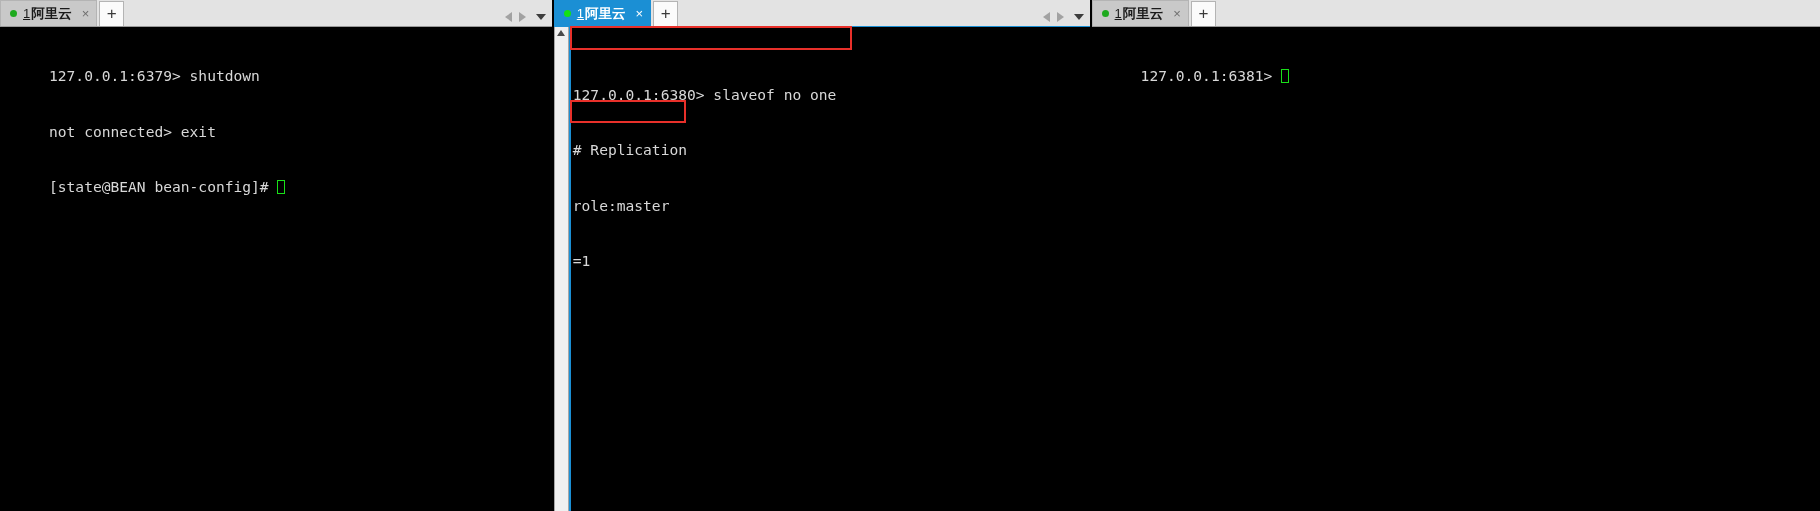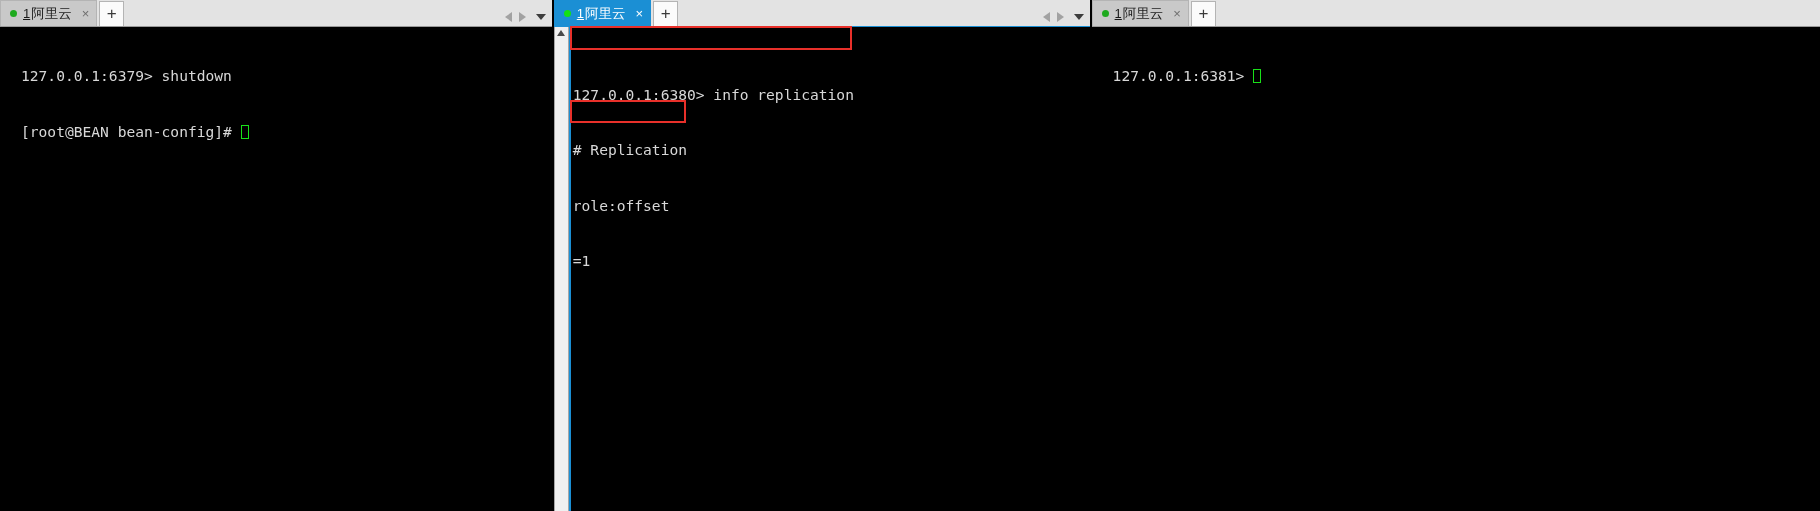--- a/index.html
+++ b/index.html
@@ -83,20 +83,21 @@
   }
   .tab.selected .tab-dot { background: #14e114; }
   .tab-num {
     text-decoration: underline;
     margin-right: 1px;
     font-size: 13px;
   }
   .tab-title {
     font-size: 13.5px;
     white-space: nowrap;
+    font-weight: bold;
   }
   .tab-close {
     margin-left: 10px;
     font-size: 13px;
     color: #6e6e6e;
     line-height: 1;
   }
   .tab.selected .tab-close { color: #ffffff; }
 
   .newtab {
@@ -175,21 +176,21 @@
     color: #d8d8d8;
     font-family: "DejaVu Sans Mono", monospace;
     font-size: 14.6px;
     line-height: 18.5px;
     padding: 3px 0 0 4px;
     white-space: pre;
     overflow: hidden;
     box-sizing: border-box;
     position: relative;
   }
-  .term.left-pad { padding-left: 21px; }
+  .term.left-pad { padding-left: 5px; margin-left: 44px; }
   .line { height: 18.5px; }
   .cursor-hollow {
     display: inline-block;
     width: 8px;
     height: 14px;
     border: 1px solid #19e019;
     vertical-align: -2px;
     box-sizing: border-box;
   }
 
@@ -227,21 +228,22 @@
       <div class="newtab">+</div>
       <div class="tab-nav">
         <span class="nav-arrow nav-left"></span>
         <span class="nav-arrow nav-right"></span>
         <span class="nav-down"></span>
       </div>
     </div>
     <div class="term-wrap">
       <div class="term left-pad">
         <div class="line">127.0.0.1:6379&gt; shutdown</div>
-        <div class="line"><span>[root@BEAN bean-config]# </span><span class="cursor-hollow"></span></div>
+        <div class="line">not connected&gt; exit</div>
+        <div class="line"><span>[state@BEAN bean-config]# </span><span class="cursor-hollow"></span></div>
       </div>
     </div>
   </div>
 
   <div class="panel-sep"></div>
 
   <div class="panel panel-2">
     <div class="tabbar active-bar">
       <div class="tab selected">
         <span class="tab-dot"></span>
@@ -256,23 +258,23 @@
         <span class="nav-down"></span>
       </div>
     </div>
     <div class="term-wrap">
       <div class="scrollcol">
         <div class="scroll-up"></div>
         <div class="scroll-track"></div>
       </div>
       <div class="term">
         <div class="blue-edge"></div>
-        <div class="line">127.0.0.1:6380&gt; info replication</div>
+        <div class="line">127.0.0.1:6380&gt; slaveof no one</div>
         <div class="line"># Replication</div>
-        <div class="line">role:offset</div>
+        <div class="line">role:master</div>
         <div class="line">=1</div>
         
         
         
         
         
         
         
         
         

